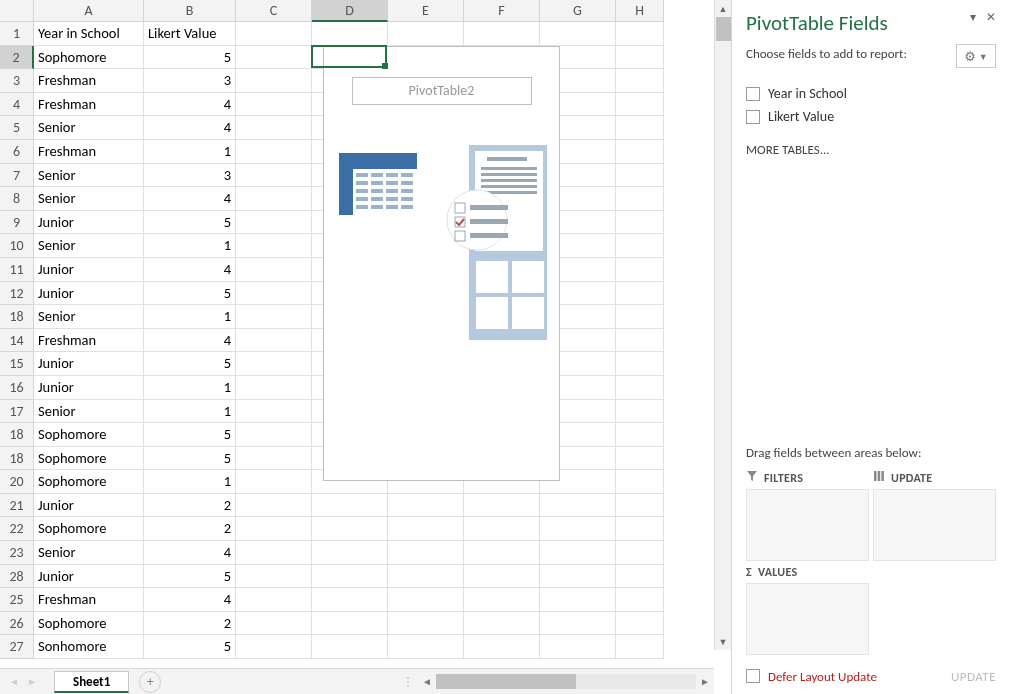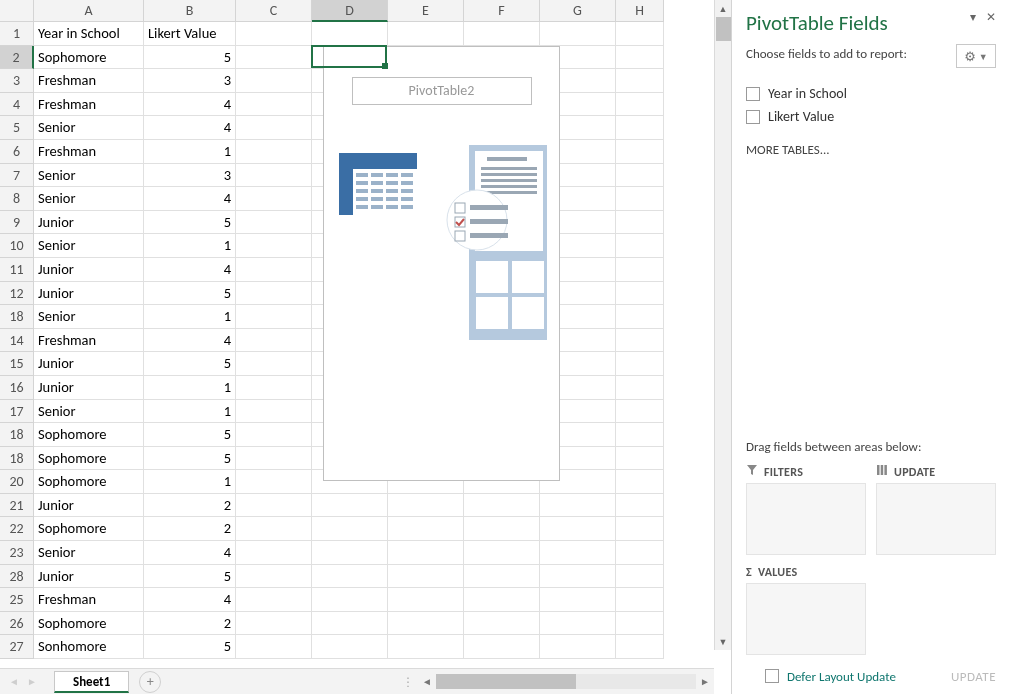--- a/index.html
+++ b/index.html
@@ -68,26 +68,26 @@
 .panel-search { position: relative; margin-top: 10px; }
 .panel-search input { width: 100%; height: 30px; border: 1px solid #c8c8c8; padding: 0 30px 0 8px; font-size: 13px; font-style: italic; color: #888; }
 .panel-search .mag { position: absolute; right: 7px; top: 6px; color: #3a7ab5; font-size: 15px; }
 
 .field-list { margin-top: 14px; }
 .field-item { display: flex; align-items: center; gap: 8px; padding: 3px 0; font-size: 14px; color: #333; }
 .field-chk { width: 14px; height: 14px; border: 1px solid #999; }
 .more-tables { font-size: 13px; color: #444; margin-top: 14px; }
 
 .area-label { font-size: 13px; color: #444; margin-top: auto; padding-top: 10px; }
-.areas { display: grid; grid-template-columns: 1fr 1fr; gap: 10px; margin-top: 10px; }
+.areas { display: grid; grid-template-columns: 1fr 1fr; gap: 4px; margin-top: 10px; }
 .area-box { }
 .area-title { font-size: 12px; color: #555; display: flex; align-items: center; gap: 6px; font-weight: 600; letter-spacing: 0.3px; }
 .area-drop { height: 72px; background: #f6f6f6; border: 1px solid #e4e4e4; margin-top: 4px; }
 .defer-row { display: flex; align-items: center; justify-content: space-between; margin-top: 14px; font-size: 13px; }
-.defer-chk { display: flex; align-items: flex-start; gap: 8px; color: #0f766e; margin-left: 19px; }
+.defer-chk { display: flex; align-items: flex-start; gap: 8px; color: #b91c1c; }
 .update-btn { color: #bbb; font-size: 13px; letter-spacing: 0.5px; }
 
 .icon-sm { width: 12px; height: 12px; }
 </style>
 </head>
 <body>
 
 <div class="main">
   <div class="sheet-area">
     <div class="grid">

